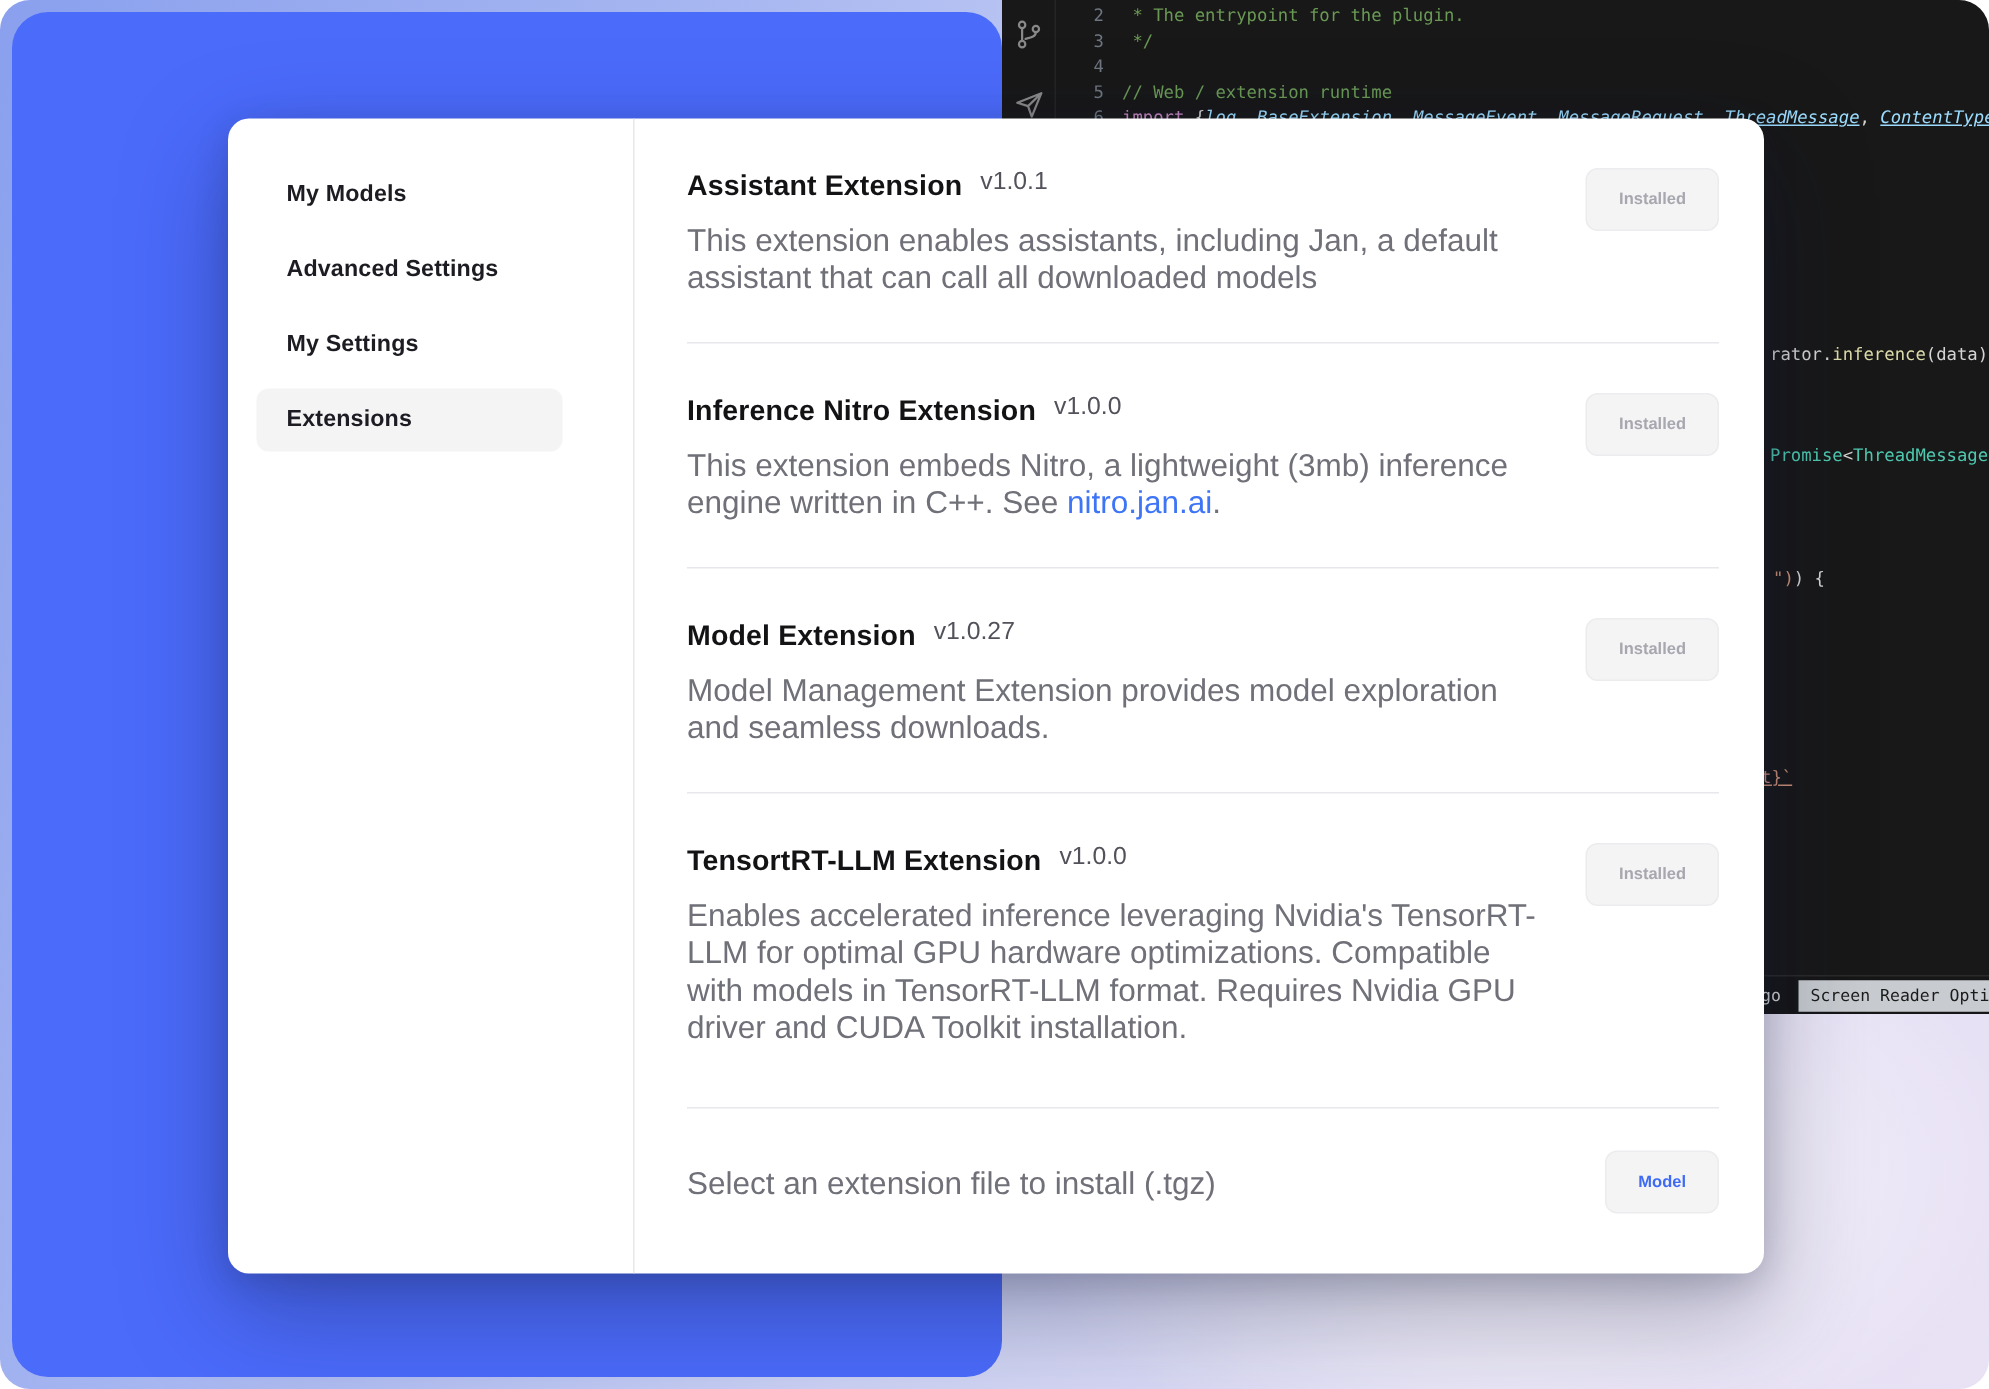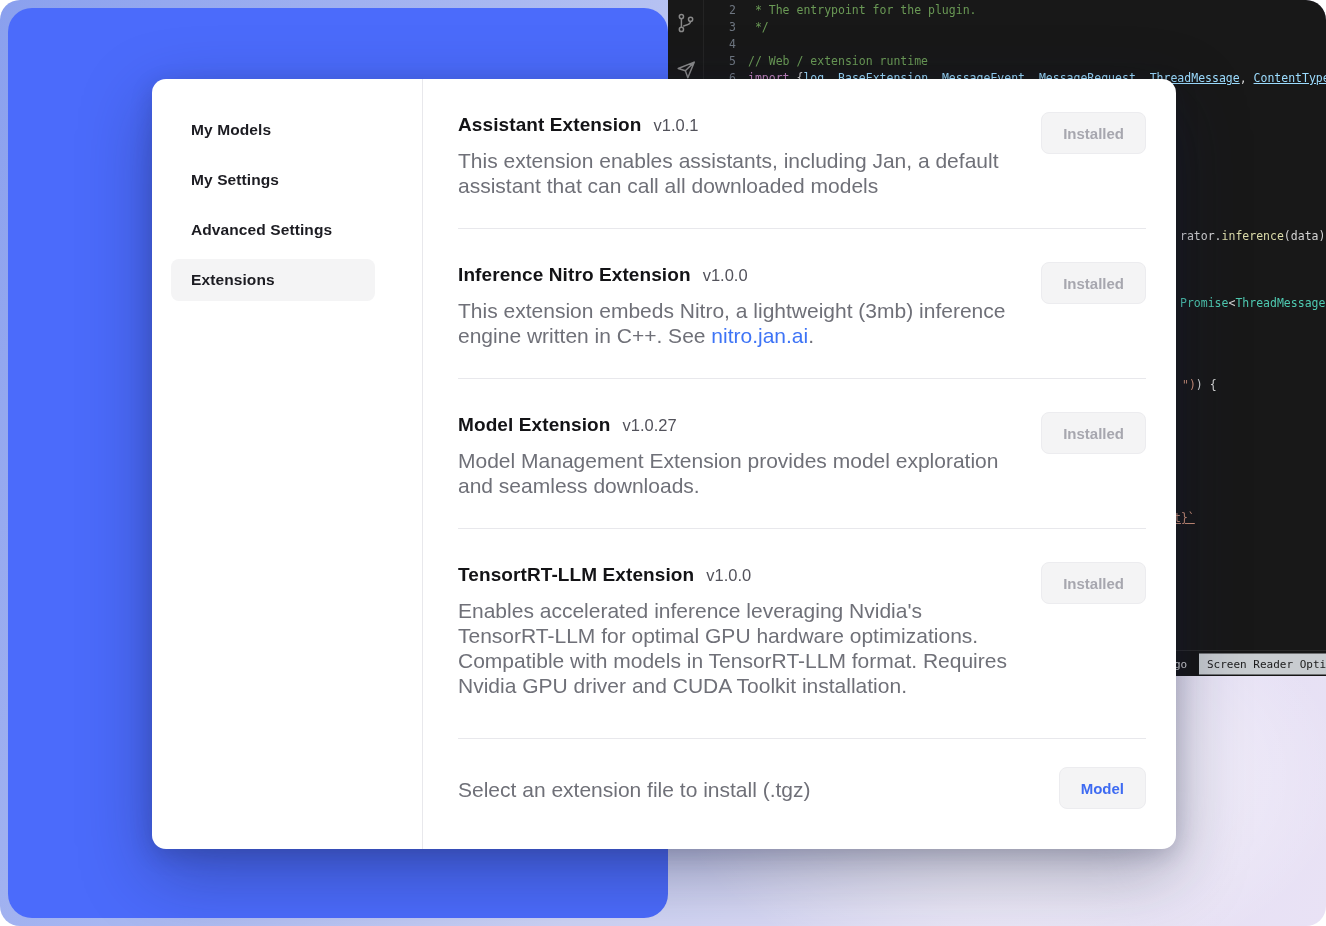--- a/index.html
+++ b/index.html
@@ -29,21 +29,21 @@
     width:36px; padding-top:12px; display:flex; flex-direction:column; align-items:center; gap:24px;
     border-right:1px solid #242424; min-height:140px;
   }
   .act-icon{ width:22px; height:22px; display:block; opacity:.85; cursor:pointer; }
   .code-pane{ flex:1; padding-top:2px; overflow:hidden; }
   .code-row{ display:flex; height:17px; white-space:pre; }
   .ln{ width:44px; text-align:right; padding-right:12px; color:#6e7681; flex:none; }
   .code{ white-space:pre; overflow:hidden; }
   .cmt{ color:#6a9955; }
   .kw{ color:#c586c0; }
-  .idt{ color:#9cdcfe; }
+  .idt{ color:#9cdcfe;font-style:italic; }
   .u{ text-decoration:underline; }
   .c-def{ color:#d4d4d4; }
   .c-fn{ color:#dcdcaa; }
   .c-type{ color:#4ec9b0; }
   .c-str{ color:#ce9178; }
   .frag{ position:absolute; white-space:pre; }
 
   .status-bar{
     position:absolute; left:0; right:0; bottom:0; height:26px; background:#161616;
     border-top:1px solid #2a2a2a;
@@ -74,29 +74,29 @@
   .nav-item.active{ background:#f4f4f5; }
 
   .content{ flex:1; border-left:1px solid #e8e8ec; padding:0 30px 0 35px; }
   .ext-row{
     display:flex; justify-content:space-between; align-items:flex-start; gap:24px;
     padding:33px 0 30px; border-bottom:1px solid #e8e8ec;
   }
   .ext-row.tall{ padding-bottom:40px; }
   .ext-row.last{ border-bottom:none; padding-top:28px; }
   .ext-info{ max-width:578px; }
-  .ext-head{ display:flex; align-items:center; }
+  .ext-head{ display:flex; align-items:flex-start; }
   .ext-name{ font-size:19px; font-weight:700; color:#131316; line-height:26px; letter-spacing:.1px; }
   .ext-ver{ font-size:16.5px; color:#52525b; margin-left:12px; }
   .ext-desc{ margin-top:10px; font-size:21px; line-height:25px; color:#6f7078; }
   .link{ color:#3e74f6; text-decoration:none; cursor:pointer; }
 
   .btn{
     flex:none; height:42px; padding:0 21px; border-radius:8px; border:1px solid #ececef;
-    background:#f4f4f5; font-family:"Liberation Sans", sans-serif; font-size:15px;
+    background:#f4f4f5; font-family:"Liberation Sans", sans-serif; font-size:11px;
     font-weight:700; cursor:pointer;
   }
   .btn-installed{ color:#a7a7af; }
   .btn-select{ color:#3e6bf2; }
 </style>
 </head>
 <body>
 
 <div class="stage">
 
@@ -150,22 +150,22 @@
       <span class="status-go">go</span>
       <span class="status-badge">Screen Reader Optimize</span>
     </div>
   </div>
 
   <div class="blue-panel"></div>
 
   <div class="modal">
     <aside class="sidebar">
       <div class="nav-item">My Models</div>
+      <div class="nav-item">Advanced Settings</div>
       <div class="nav-item">My Settings</div>
-      <div class="nav-item">Advanced Settings</div>
       <div class="nav-item active">Extensions</div>
     </aside>
 
     <main class="content">
 
       <section class="ext-row">
         <div class="ext-info">
           <div class="ext-head">
             <h2 class="ext-name">Assistant Extension</h2>
             <span class="ext-ver">v1.0.1</span>

